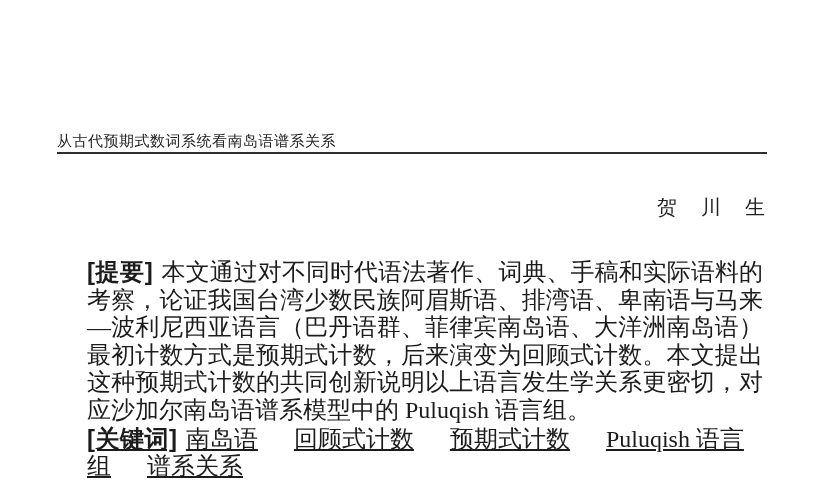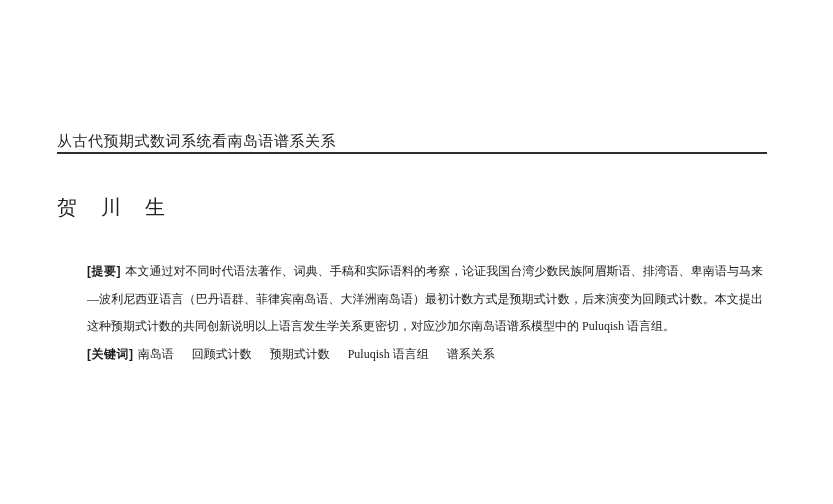--- a/index.html
+++ b/index.html
@@ -45,39 +45,40 @@
     font-size: 20px;
     vertical-align: top;
     line-height: 1;
     position: relative;
     top: -2px;
   }
   .author {
     margin-top: 40px;
     font-size: 20px;
     line-height: 26px;
-    text-align: left;
+    text-align: right;
     color: #222222;
     letter-spacing: 2px;
   }
   .abstract-block {
     margin-top: 38px;
     padding: 0 4px 0 30px;
-    font-size: 12px;
+    font-size: 24px;
     line-height: 27.6px;
     color: #1c1c1c;
   }
   .abstract-text {
     margin: 0;
     text-align: justify;
     text-justify: inter-ideograph;
   }
   .keywords-line {
     margin: 0;
     text-align: left;
+    text-decoration: underline;
   }
   .label {
     font-weight: 700;
     font-family: "Liberation Sans", "DejaVu Sans", sans-serif;
     margin-right: 0.35em;
     letter-spacing: 0.5px;
   }
   .kw { margin-right: 1.5em; }
   .kw:last-child { margin-right: 0; }
 </style>

